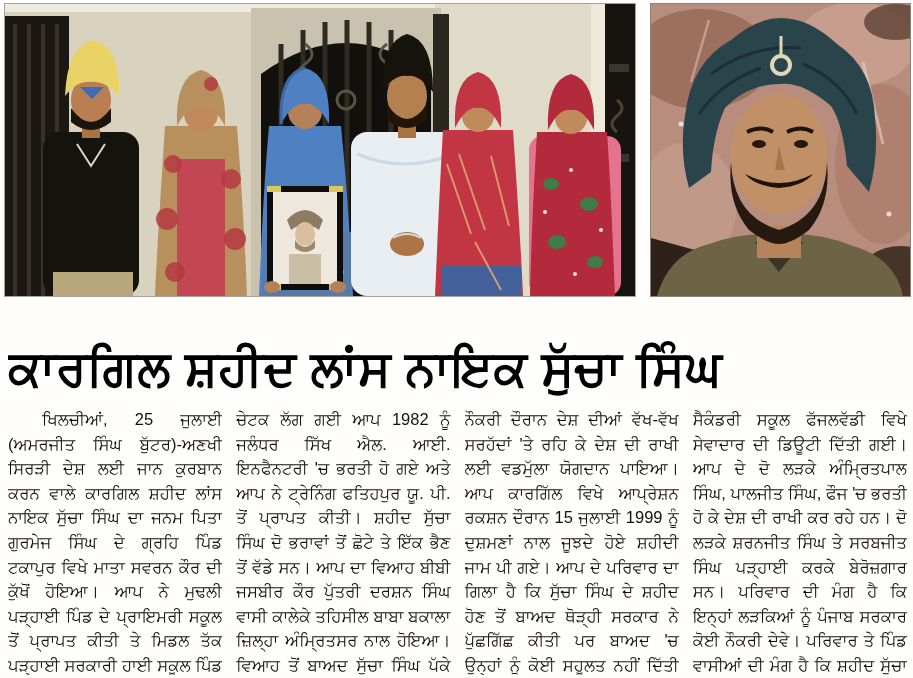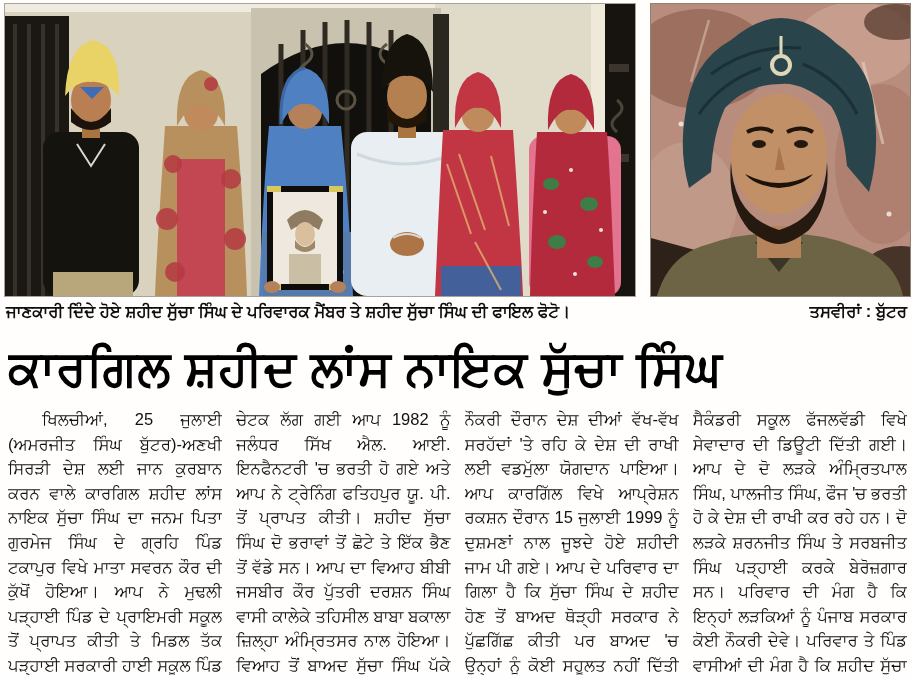--- a/index.html
+++ b/index.html
@@ -228,24 +228,20 @@
         <path d="M136,128 q14,-7 26,0" stroke="#1f140d" stroke-width="4" fill="none"></path>
         <ellipse cx="108" cy="140" rx="7" ry="4" fill="#241811"></ellipse>
         <ellipse cx="150" cy="140" rx="7" ry="4" fill="#241811"></ellipse>
         <path d="M128,142 L124,166 L134,166 Z" fill="#a9744a"></path>
         <path d="M94,170 Q128,188 162,170 Q152,182 128,184 Q104,182 94,170 Z" fill="#1c1209"></path>
         <path d="M80,158 Q82,212 128,226 Q174,212 176,158 Q180,200 158,226 Q140,240 128,240 Q116,240 98,226 Q76,200 80,158 Z" fill="#261a10"></path>
       </g>
     </svg>
   </figure>
 
-  <div class="caption-row">
-    <div class="caption">ਜਾਣਕਾਰੀ ਦਿੰਦੇ ਹੋਏ ਸ਼ਹੀਦ ਸੁੱਚਾ ਸਿੰਘ ਦੇ ਪਰਿਵਾਰਕ ਮੈਂਬਰ ਤੇ ਸ਼ਹੀਦ ਸੁੱਚਾ ਸਿੰਘ ਦੀ ਫਾਇਲ ਫੋਟੋ।</div>
-    <div class="credit">ਤਸਵੀਰਾਂ : ਬੁੱਟਰ</div>
-  </div>
 
   <h1 class="headline">ਕਾਰਗਿਲ ਸ਼ਹੀਦ ਲਾਂਸ ਨਾਇਕ ਸੁੱਚਾ ਸਿੰਘ</h1>
 
   <div class="article">
     <p class="col col-1">ਖਿਲਚੀਆਂ, 25 ਜੁਲਾਈ (ਅਮਰਜੀਤ ਸਿੰਘ ਬੁੱਟਰ)-ਅਣਖੀ ਸਿਰੜੀ ਦੇਸ਼ ਲਈ ਜਾਨ ਕੁਰਬਾਨ ਕਰਨ ਵਾਲੇ ਕਾਰਗਿਲ ਸ਼ਹੀਦ ਲਾਂਸ ਨਾਇਕ ਸੁੱਚਾ ਸਿੰਘ ਦਾ ਜਨਮ ਪਿਤਾ ਗੁਰਮੇਜ ਸਿੰਘ ਦੇ ਗ੍ਰਹਿ ਪਿੰਡ ਟਕਾਪੁਰ ਵਿਖੇ ਮਾਤਾ ਸਵਰਨ ਕੌਰ ਦੀ ਕੁੱਖੋਂ ਹੋਇਆ। ਆਪ ਨੇ ਮੁਢਲੀ ਪੜ੍ਹਾਈ ਪਿੰਡ ਦੇ ਪ੍ਰਾਇਮਰੀ ਸਕੂਲ ਤੋਂ ਪ੍ਰਾਪਤ ਕੀਤੀ ਤੇ ਮਿਡਲ ਤੱਕ ਪੜ੍ਹਾਈ ਸਰਕਾਰੀ ਹਾਈ ਸਕੂਲ ਪਿੰਡ ਬੋਲੇਵਾਲ ਜ਼ਿਲ੍ਹਾ ਗੁਰਦਾਸਪੁਰ ਤੋਂ ਪ੍ਰਾਪਤ ਕੀਤੀ। ਪੜ੍ਹਾਈ ਤੋਂ ਬਾਅਦ ਆਪ ਨੂੰ ਫੌਜ 'ਚ ਭਰਤੀ ਹੋਣ ਦੀ</p>
     <p class="col col-2">ਚੇਟਕ ਲੱਗ ਗਈ ਆਪ 1982 ਨੂੰ ਜਲੰਧਰ ਸਿੱਖ ਐਲ. ਆਈ. ਇਨਫੈਨਟਰੀ 'ਚ ਭਰਤੀ ਹੋ ਗਏ ਅਤੇ ਆਪ ਨੇ ਟ੍ਰੇਨਿੰਗ ਫਤਿਹਪੁਰ ਯੂ. ਪੀ. ਤੋਂ ਪ੍ਰਾਪਤ ਕੀਤੀ। ਸ਼ਹੀਦ ਸੁੱਚਾ ਸਿੰਘ ਦੋ ਭਰਾਵਾਂ ਤੋਂ ਛੋਟੇ ਤੇ ਇੱਕ ਭੈਣ ਤੋਂ ਵੱਡੇ ਸਨ। ਆਪ ਦਾ ਵਿਆਹ ਬੀਬੀ ਜਸਬੀਰ ਕੌਰ ਪੁੱਤਰੀ ਦਰਸ਼ਨ ਸਿੰਘ ਵਾਸੀ ਕਾਲੇਕੇ ਤਹਿਸੀਲ ਬਾਬਾ ਬਕਾਲਾ ਜ਼ਿਲ੍ਹਾ ਅੰਮ੍ਰਿਤਸਰ ਨਾਲ ਹੋਇਆ। ਵਿਆਹ ਤੋਂ ਬਾਅਦ ਸੁੱਚਾ ਸਿੰਘ ਪੱਕੇ ਤੌਰ 'ਤੇ ਕਾਲੇਕੇ ਰਹਿਣ ਲੱਗ ਪਏ। ਆਪ ਦੇ ਘਰ ਚਾਰ ਲੜਕੀਆਂ ਨੇ ਜਨਮ ਲਿਆ। ਆਪ ਨੇ ਫੌਜ 'ਚ</p>
     <p class="col col-3">ਨੌਕਰੀ ਦੌਰਾਨ ਦੇਸ਼ ਦੀਆਂ ਵੱਖ-ਵੱਖ ਸਰਹੱਦਾਂ 'ਤੇ ਰਹਿ ਕੇ ਦੇਸ਼ ਦੀ ਰਾਖੀ ਲਈ ਵਡਮੁੱਲਾ ਯੋਗਦਾਨ ਪਾਇਆ। ਆਪ ਕਾਰਗਿੱਲ ਵਿਖੇ ਆਪ੍ਰੇਸ਼ਨ ਰਕਸ਼ਨ ਦੌਰਾਨ 15 ਜੁਲਾਈ 1999 ਨੂੰ ਦੁਸ਼ਮਣਾਂ ਨਾਲ ਜੂਝਦੇ ਹੋਏ ਸ਼ਹੀਦੀ ਜਾਮ ਪੀ ਗਏ। ਆਪ ਦੇ ਪਰਿਵਾਰ ਦਾ ਗਿਲਾ ਹੈ ਕਿ ਸੁੱਚਾ ਸਿੰਘ ਦੇ ਸ਼ਹੀਦ ਹੋਣ ਤੋਂ ਬਾਅਦ ਥੋੜ੍ਹੀ ਸਰਕਾਰ ਨੇ ਪੁੱਛਗਿੱਛ ਕੀਤੀ ਪਰ ਬਾਅਦ 'ਚ ਉਨ੍ਹਾਂ ਨੂੰ ਕੋਈ ਸਹੂਲਤ ਨਹੀਂ ਦਿੱਤੀ ਗਈ। ਪੰਜਾਬ ਸਰਕਾਰ ਵੱਲੋਂ ਉਨ੍ਹਾਂ ਦੀ ਧਰਮ ਪਤਨੀ ਬੀਬੀ ਜਸਬੀਰ ਕੌਰ ਨੂੰ ਸਰਕਾਰੀ ਸੀਨੀਅਰ</p>
     <p class="col col-4">ਸੈਕੰਡਰੀ ਸਕੂਲ ਫੱਜਲਵੱਡੀ ਵਿਖੇ ਸੇਵਾਦਾਰ ਦੀ ਡਿਊਟੀ ਦਿੱਤੀ ਗਈ। ਆਪ ਦੇ ਦੋ ਲੜਕੇ ਅੰਮ੍ਰਿਤਪਾਲ ਸਿੰਘ, ਪਾਲਜੀਤ ਸਿੰਘ, ਫੌਜ 'ਚ ਭਰਤੀ ਹੋ ਕੇ ਦੇਸ਼ ਦੀ ਰਾਖੀ ਕਰ ਰਹੇ ਹਨ। ਦੋ ਲੜਕੇ ਸ਼ਰਨਜੀਤ ਸਿੰਘ ਤੇ ਸਰਬਜੀਤ ਸਿੰਘ ਪੜ੍ਹਾਈ ਕਰਕੇ ਬੇਰੋਜ਼ਗਾਰ ਸਨ। ਪਰਿਵਾਰ ਦੀ ਮੰਗ ਹੈ ਕਿ ਇਨ੍ਹਾਂ ਲੜਕਿਆਂ ਨੂੰ ਪੰਜਾਬ ਸਰਕਾਰ ਕੋਈ ਨੌਕਰੀ ਦੇਵੇ। ਪਰਿਵਾਰ ਤੇ ਪਿੰਡ ਵਾਸੀਆਂ ਦੀ ਮੰਗ ਹੈ ਕਿ ਸ਼ਹੀਦ ਸੁੱਚਾ ਸਿੰਘ ਦੀ ਯਾਦ 'ਚ ਢੁਕਵੀਂ ਯਾਦਗਾਰ ਬਣਾਈ ਜਾਵੇ।</p>
   </div>
 

